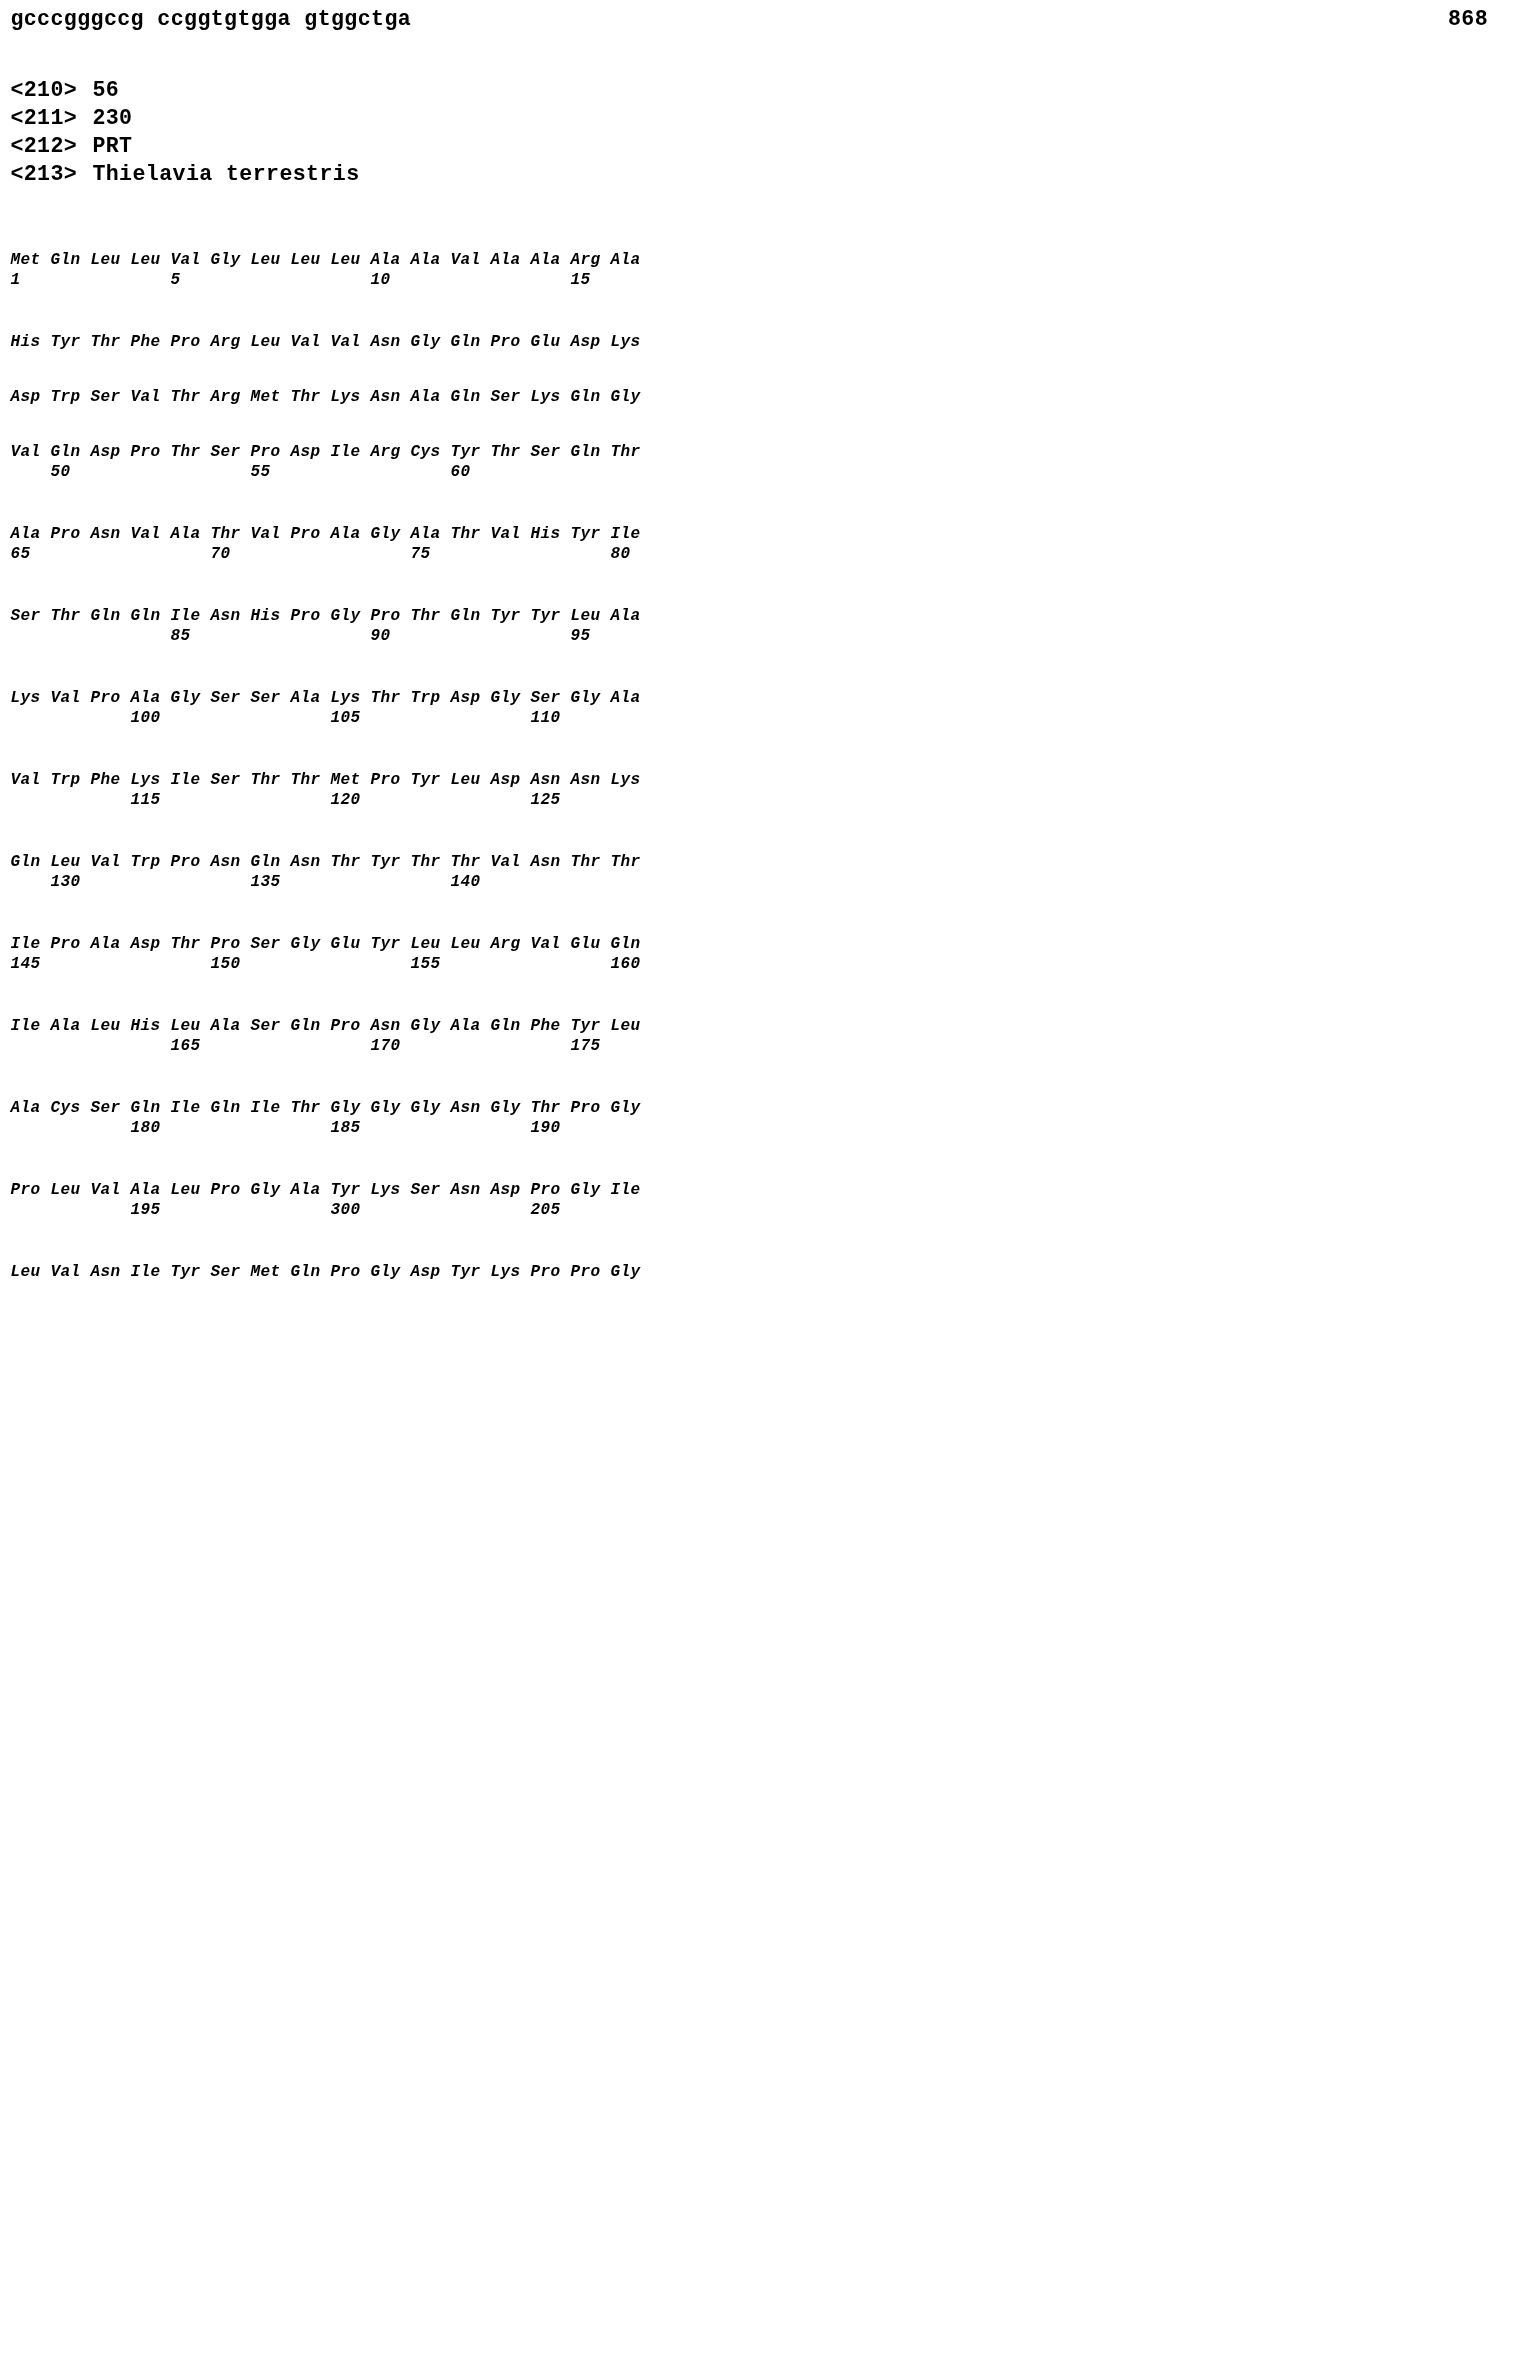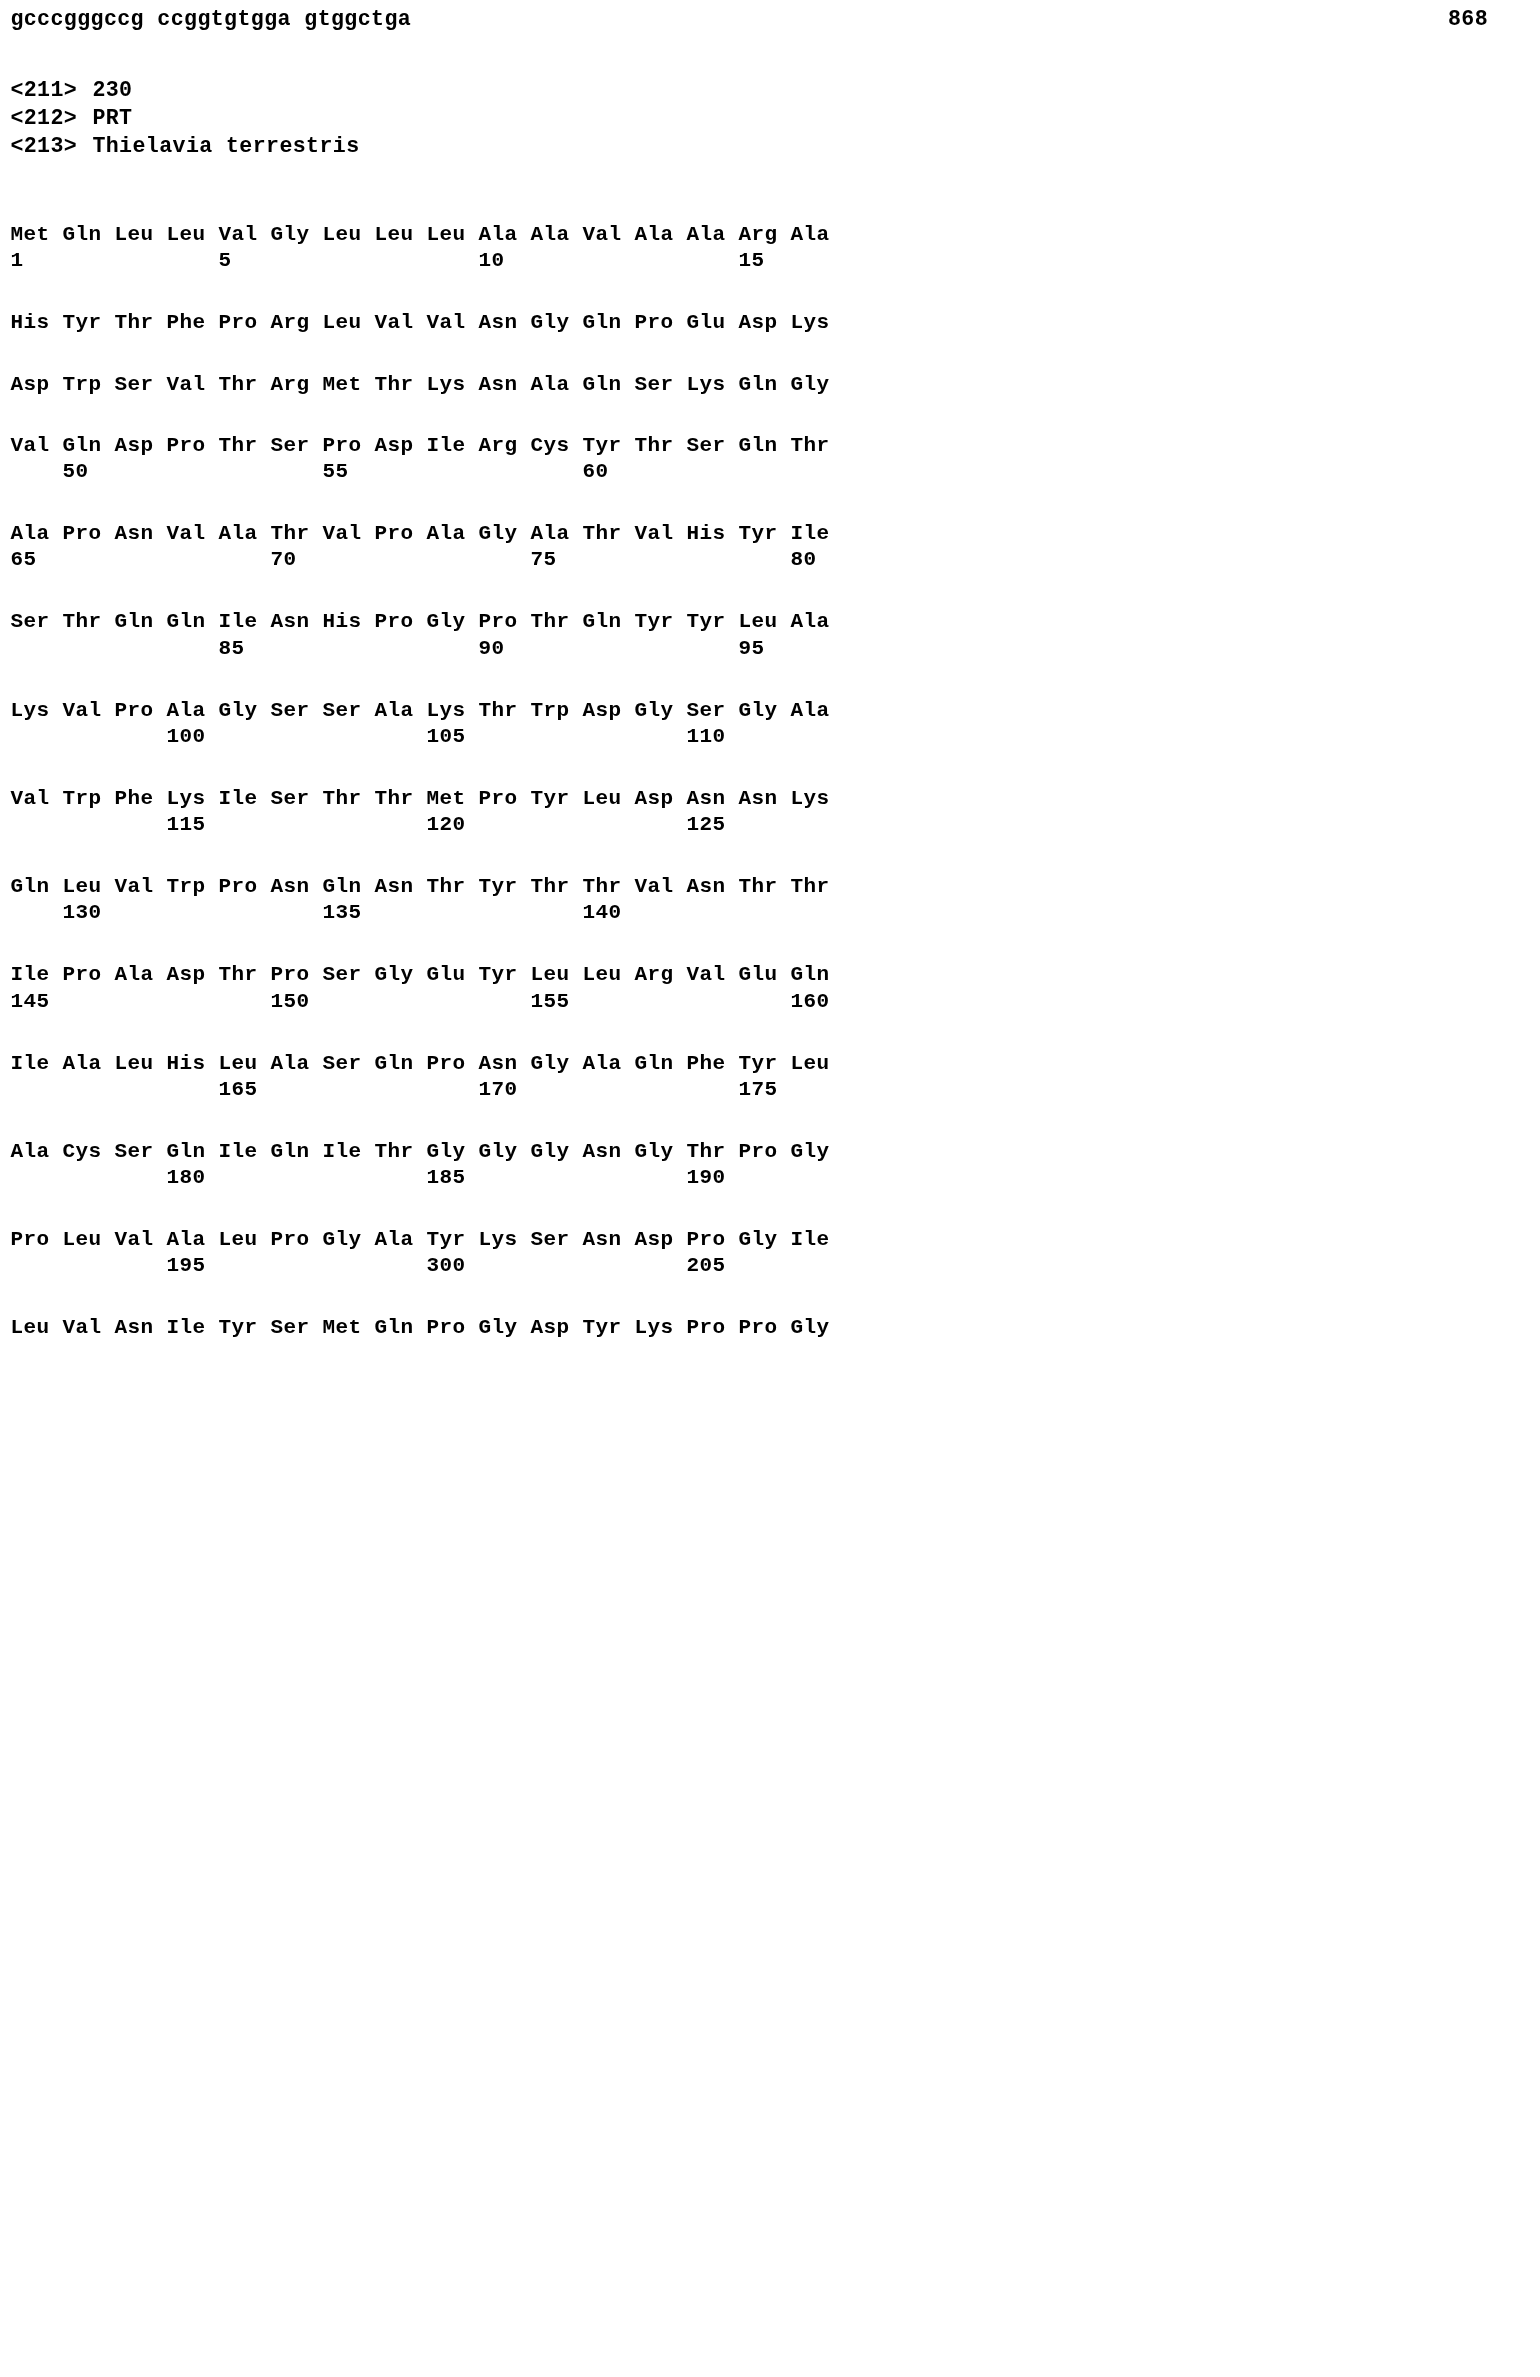--- a/index.html
+++ b/index.html
@@ -48,23 +48,24 @@
   }
   .meta-line {
     white-space: pre;
   }
   .meta-tag {
     display: inline-block;
     width: 82px;
   }
 
   .seq-block {
-    font-size: 21px;
+    font-size: 16px;
     font-weight: bold;
     letter-spacing: 0.4px;
+    font-style: italic;
   }
   .seq-group {
     margin-bottom: 35px;
   }
   .residue-line {
     white-space: pre;
     line-height: 1.25;
   }
   .number-line {
     white-space: pre;
@@ -78,20 +79,21 @@
 <div class="page">
 
   <div class="header-row">
     <div class="header-left">gcccgggccg ccggtgtgga gtggctga</div>
     <div class="header-right">868</div>
   </div>
 
   <div class="spacer-lg"></div>
 
   <div class="meta-block">
+    <div class="meta-line"><span class="meta-tag">&lt;210&gt;</span><span>56</span></div>
     <div class="meta-line"><span class="meta-tag">&lt;211&gt;</span><span>230</span></div>
     <div class="meta-line"><span class="meta-tag">&lt;212&gt;</span><span>PRT</span></div>
     <div class="meta-line"><span class="meta-tag">&lt;213&gt;</span><span>Thielavia terrestris</span></div>
   </div>
 
   <div class="spacer-md"></div>
 
 
   <div class="spacer-seq"></div>
 

